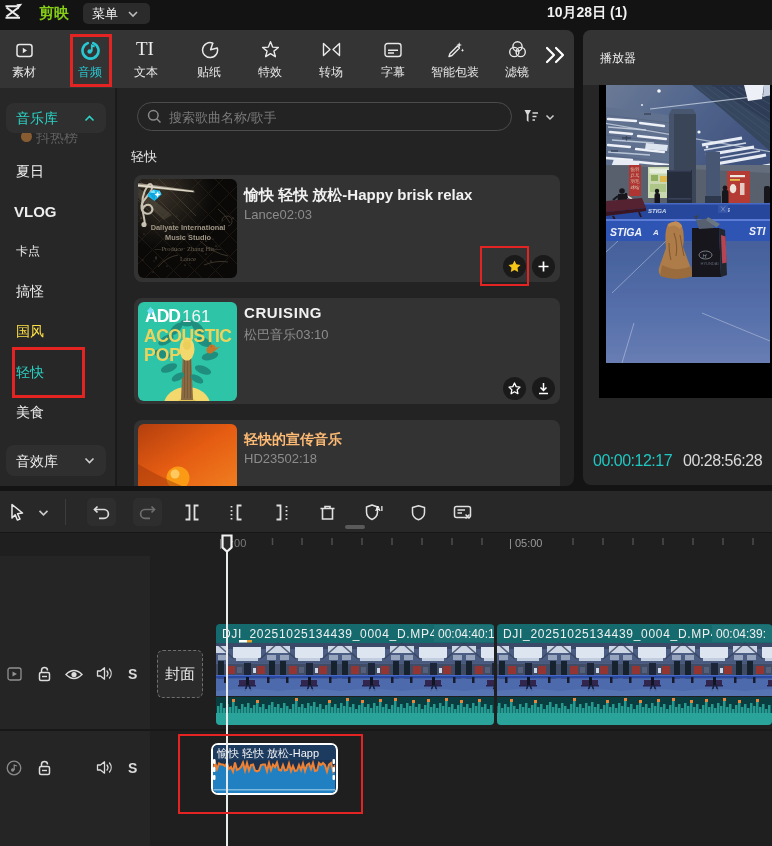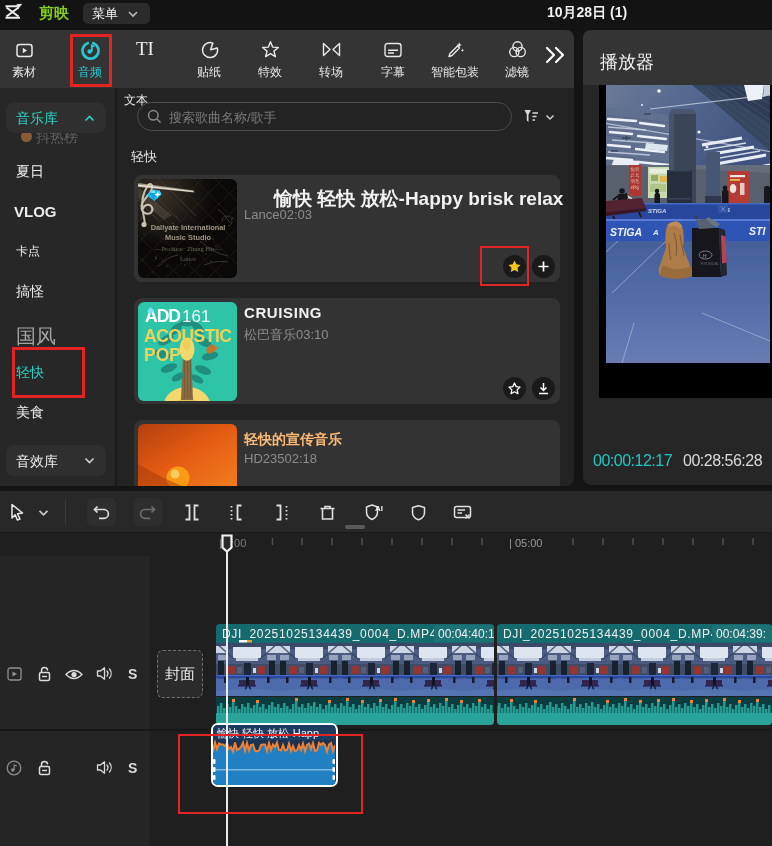--- a/index.html
+++ b/index.html
@@ -41,21 +41,21 @@
       <div class="abs" style="left:12px;top:34px;font-size:12px;color:#e8e8e8;">素材</div>
 
       <svg class="abs" style="left:81px;top:11px;" width="19" height="19" viewBox="0 0 19 19">
           <path d="M12.2 2.1 A8 8 0 1 1 6.8 2.1" fill="none" stroke="#27c8d4" stroke-width="2.6" stroke-linecap="round"></path>
           <circle cx="8.7" cy="10.5" r="2.3" fill="#27c8d4"></circle>
           <path d="M10.8 10.5 V4.4 L13.6 5.6" fill="none" stroke="#27c8d4" stroke-width="1.8"></path>
         </svg>
       <div class="abs" style="left:78px;top:34px;font-size:12px;color:#27c8d4;">音频</div>
 
       <div class="abs" style="left:136px;top:8px;font-size:19px;color:#eee;font-family:'Liberation Serif',serif;">TI</div>
-      <div class="abs" style="left:124px;top:34px;font-size:12px;color:#e8e8e8;margin-top:28px;">文本</div>
+      <div class="abs" style="left:134px;top:34px;font-size:12px;color:#e8e8e8;">文本</div>
 
       <svg class="abs" style="left:201px;top:11px;" width="18" height="18" viewBox="0 0 18 18">
           <path d="M11.8 2.1 A7.5 7.5 0 1 0 16.3 7.1" fill="none" stroke="#e8e8e8" stroke-width="1.5" stroke-linecap="round"></path>
           <path d="M11.8 2.1 L9.6 8.8 L16.3 7.1" fill="none" stroke="#e8e8e8" stroke-width="1.5" stroke-linejoin="round"></path>
         </svg>
       <div class="abs" style="left:197px;top:34px;font-size:12px;color:#e8e8e8;">贴纸</div>
 
       <svg class="abs" style="left:261px;top:10px;" width="19" height="19" viewBox="0 0 19 19">
           <path d="M9.50 1.70 L11.62 7.09 L17.39 7.44 L12.92 11.11 L14.38 16.71 L9.50 13.60 L4.62 16.71 L6.08 11.11 L1.61 7.44 L7.38 7.09 Z" fill="none" stroke="#e8e8e8" stroke-width="1.4" stroke-linejoin="round"></path>
         </svg>
@@ -102,21 +102,21 @@
       <div class="abs" style="left:6px;top:73px;width:100px;height:30px;background:#2f2f2f;border-radius:8px;"></div>
       <div class="abs" style="left:16px;top:80px;font-size:14px;font-weight:400;color:#2ad4c6;">音乐库</div>
       <svg class="abs" style="left:84px;top:85px;" width="11" height="7" viewBox="0 0 11 7">
           <path d="M1.5 5.5 L5.5 1.5 L9.5 5.5" fill="none" stroke="#2ad4c6" stroke-width="1.6"></path>
         </svg>
 
       <div class="abs" style="left:16px;top:133px;font-size:14px;color:#ededed;">夏日</div>
       <div class="abs" style="left:14px;top:173px;font-size:15px;font-weight:700;color:#ededed;">VLOG</div>
       <div class="abs" style="left:16px;top:213px;font-size:12px;color:#ededed;">卡点</div>
       <div class="abs" style="left:16px;top:253px;font-size:14px;color:#ededed;">搞怪</div>
-      <div class="abs" style="left:16px;top:293px;font-size:20px;color:#a3a3a3;">国风</div>
+      <div class="abs" style="left:16px;top:293px;font-size:14px;color:#fde047;">国风</div>
       <div class="abs" style="left:16px;top:334px;font-size:14px;color:#2ad4c6;">轻快</div>
       <div class="abs" style="left:16px;top:374px;font-size:14px;color:#ededed;">美食</div>
 
       <div class="abs" style="left:6px;top:415px;width:100px;height:31px;background:#2f2f2f;border-radius:8px;"></div>
       <div class="abs" style="left:16px;top:423px;font-size:14px;color:#ededed;">音效库</div>
       <svg class="abs" style="left:84px;top:427px;" width="11" height="7" viewBox="0 0 11 7">
           <path d="M1.5 1.5 L5.5 5.5 L9.5 1.5" fill="none" stroke="#cfcfcf" stroke-width="1.6"></path>
         </svg>
     </div>
 
@@ -197,21 +197,21 @@
           <circle cx="95" cy="39" r="0.6" fill="#b8b0a0" opacity="0.6"></circle>
           <circle cx="47" cy="86" r="0.6" fill="#b8b0a0" opacity="0.3"></circle>
           <circle cx="35" cy="44" r="0.6" fill="#b8b0a0" opacity="0.6"></circle>
           <circle cx="41" cy="58" r="0.6" fill="#b8b0a0" opacity="0.45"></circle>
           <circle cx="50" cy="55" r="0.6" fill="#b8b0a0" opacity="0.45"></circle>
           <circle cx="39" cy="37" r="0.6" fill="#b8b0a0" opacity="0.3"></circle>
           <circle cx="18" cy="79" r="0.6" fill="#b8b0a0" opacity="0.45"></circle>
           <circle cx="3" cy="39" r="0.6" fill="#b8b0a0" opacity="0.6"></circle>
           <circle cx="73" cy="49" r="0.6" fill="#b8b0a0" opacity="0.6"></circle>
         </svg>
-      <div class="abs" style="left:244px;top:156px;font-size:19px;font-weight:700;color:#f2f2f2;margin-left:30px;">愉快 轻快 放松-Happy brisk relax</div>
+      <div class="abs" style="left:244px;top:156px;font-size:15px;font-weight:700;color:#f2f2f2;">愉快 轻快 放松-Happy brisk relax</div>
       <div class="abs" style="left:244px;top:177px;font-size:13px;color:#8c8c8c;">Lance02:03</div>
       <div class="abs" style="left:503px;top:225px;width:23px;height:23px;border-radius:50%;background:#1a1a1a;"></div>
       <svg class="abs" style="left:508px;top:230px;" width="13" height="13" viewBox="0 0 13 13">
           <path d="M6.5 0.5 L8.3 4.3 L12.5 4.9 L9.5 7.8 L10.2 12 L6.5 10 L2.8 12 L3.5 7.8 L0.5 4.9 L4.7 4.3 Z" fill="#f5c518"></path>
         </svg>
       <div class="abs" style="left:532px;top:225px;width:23px;height:23px;border-radius:50%;background:#1a1a1a;"></div>
       <svg class="abs" style="left:537px;top:230px;" width="13" height="13" viewBox="0 0 13 13">
           <path d="M6.5 1.5 V11.5 M1.5 6.5 H11.5" stroke="#fff" stroke-width="1.7"></path>
         </svg>
 
@@ -281,21 +281,21 @@
     </div>
   </div>
 
   <div class="redbox" style="left:70px;top:34px;width:42px;height:53px;"></div>
   <div class="redbox" style="left:12px;top:347px;width:73px;height:51px;"></div>
   <div class="redbox" style="left:480px;top:246px;width:49px;height:40px;border-width:2.5px;"></div>
   <div class="redbox" style="left:177.5px;top:733.5px;width:185px;height:80px;border-width:2.5px;"></div>
 
   <div class="abs" style="left:583px;top:30px;width:189px;height:455px;background:#262626;border-radius:8px 0 0 8px;overflow:hidden;">
     <div class="abs" style="left:0;top:0;width:189px;height:55px;background:#343434;"></div>
-    <div class="abs" style="left:17px;top:20px;font-size:18px;color:#f0f0f0;">播放器</div>
+    <div class="abs" style="left:17px;top:20px;font-size:12px;color:#f0f0f0;">播放器</div>
     <div class="abs" style="left:16px;top:55px;width:173px;height:313px;background:#000;"></div>
     <svg id="videoscene" class="abs" style="left:23px;top:55px;" width="164" height="278" viewBox="0 0 164 278">
       <defs>
           <filter id="vb" x="-2%" y="-2%" width="104%" height="104%">
             <feGaussianBlur stdDeviation="0.55"></feGaussianBlur>
           </filter>
         <linearGradient id="ceilg" x1="0" y1="0" x2="1" y2="0.4">
             <stop offset="0" stop-color="#6b7a95"></stop>
             <stop offset="0.5" stop-color="#53678e"></stop>
             <stop offset="1" stop-color="#41537e"></stop>
@@ -752,21 +752,21 @@
           </g>
           <g transform="translate(-3,73)">
               <use href="#wave"></use>
             </g>
           <text x="6" y="14" font-size="12" letter-spacing="0.7" fill="#f0f0f0">DJI_20251025134439_0004_D.MP4</text>
           <rect x="215" y="1" width="60" height="17" fill="#1d7276"></rect>
           <text x="219" y="14" font-size="12" fill="#f0f0f0">00:04:39:</text>
         </g>
       </svg>
 
-      <div class="abs" style="left:211px;top:232px;width:127px;height:64px;border:2.5px solid #ffffff;border-radius:7px;overflow:hidden;background:#1d3a5f;">
+      <div class="abs" style="left:211px;top:252px;width:127px;height:52px;border:2.5px solid #ffffff;border-radius:7px;overflow:hidden;background:#1d3a5f;">
         <svg width="122" height="60" viewBox="0 0 122 60">
           <rect width="122" height="60" fill="#1b3150"></rect>
           <path d="M 0 26.5 L 0 26.5 L 2 17.5 L 4 24 L 6 18.5 L 8 19.5 L 10 19.5 L 12 21 L 14 18 L 16 24 L 18 22 L 20 26.5 L 22 17.5 L 24 25 L 26 24 L 28 22 L 30 17.5 L 32 25.5 L 34 18 L 36 25.5 L 38 20 L 40 19.5 L 42 25.5 L 44 26.5 L 46 25.5 L 48 20 L 50 19.5 L 52 19.5 L 54 26 L 56 18 L 58 25 L 60 19.5 L 62 22 L 64 17.5 L 66 25 L 68 25.5 L 70 20 L 72 25.5 L 74 25 L 76 18.5 L 78 26 L 80 21 L 82 26 L 84 25.5 L 86 20 L 88 25 L 90 18.5 L 92 26 L 94 20 L 96 18.5 L 98 24 L 100 18 L 102 26 L 104 25.5 L 106 18 L 108 20 L 110 18 L 112 20 L 114 26.5 L 116 19.5 L 118 18 L 120 26 L 122 20 L 122 28 L 122 60 L 0 60 Z" fill="#2180c2"></path>
           <path d="M 0 26.5 L 0 26.5 L 2 17.5 L 4 24 L 6 18.5 L 8 19.5 L 10 19.5 L 12 21 L 14 18 L 16 24 L 18 22 L 20 26.5 L 22 17.5 L 24 25 L 26 24 L 28 22 L 30 17.5 L 32 25.5 L 34 18 L 36 25.5 L 38 20 L 40 19.5 L 42 25.5 L 44 26.5 L 46 25.5 L 48 20 L 50 19.5 L 52 19.5 L 54 26 L 56 18 L 58 25 L 60 19.5 L 62 22 L 64 17.5 L 66 25 L 68 25.5 L 70 20 L 72 25.5 L 74 25 L 76 18.5 L 78 26 L 80 21 L 82 26 L 84 25.5 L 86 20 L 88 25 L 90 18.5 L 92 26 L 94 20 L 96 18.5 L 98 24 L 100 18 L 102 26 L 104 25.5 L 106 18 L 108 20 L 110 18 L 112 20 L 114 26.5 L 116 19.5 L 118 18 L 120 26 L 122 20" fill="none" stroke="#ee8133" stroke-width="2"></path>
           <rect x="0" y="0" width="122" height="15" fill="#1d3a5f"></rect>
           <rect x="0" y="44" width="122" height="1.5" fill="#7fb8dd"></rect>
           <text x="4" y="11.5" font-size="11" fill="#f5f5f5">愉快 轻快 放松-Happ</text>
         </svg>
       </div>
       <svg class="abs" style="left:212px;top:268px;" width="4" height="22" viewBox="0 0 4 22">

